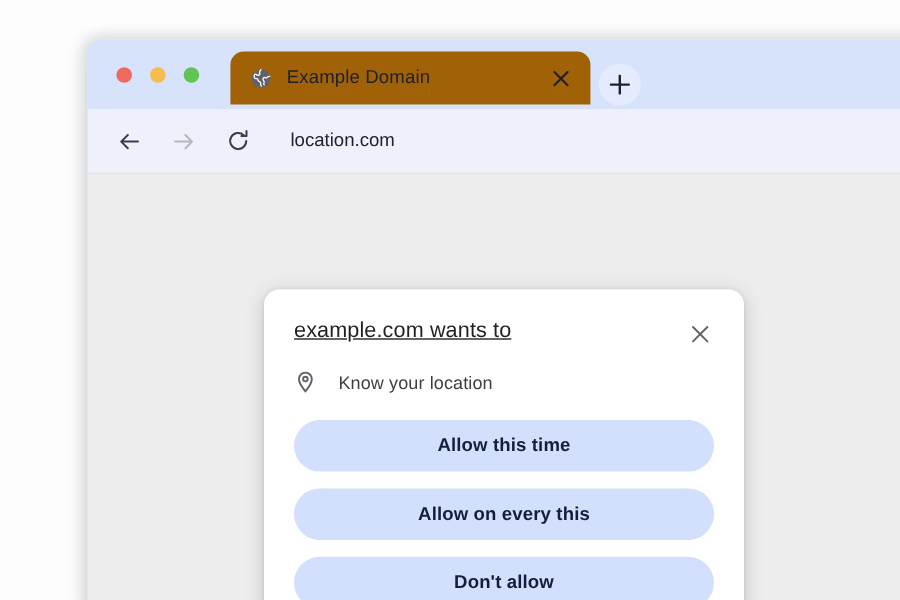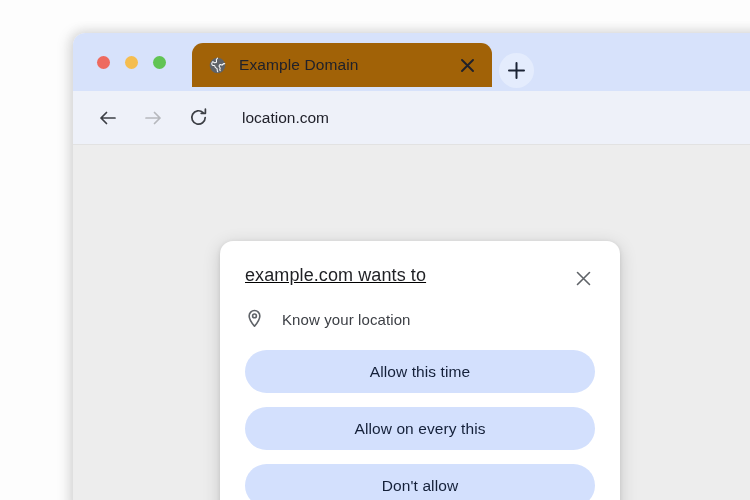--- a/index.html
+++ b/index.html
@@ -238,21 +238,21 @@
   }
 
   .pill-btn {
     height: 43px;
     border: none;
     border-radius: 22px;
     background: #d3e0fd;
     color: #142039;
     font-family: "Liberation Sans", sans-serif;
     font-size: 15.5px;
-    font-weight: normal;
+    font-weight: bold;
     letter-spacing: 0.1px;
     display: flex;
     align-items: center;
     justify-content: center;
     width: 100%;
     cursor: pointer;
     text-align: right;
   }
 </style>
 </head>

